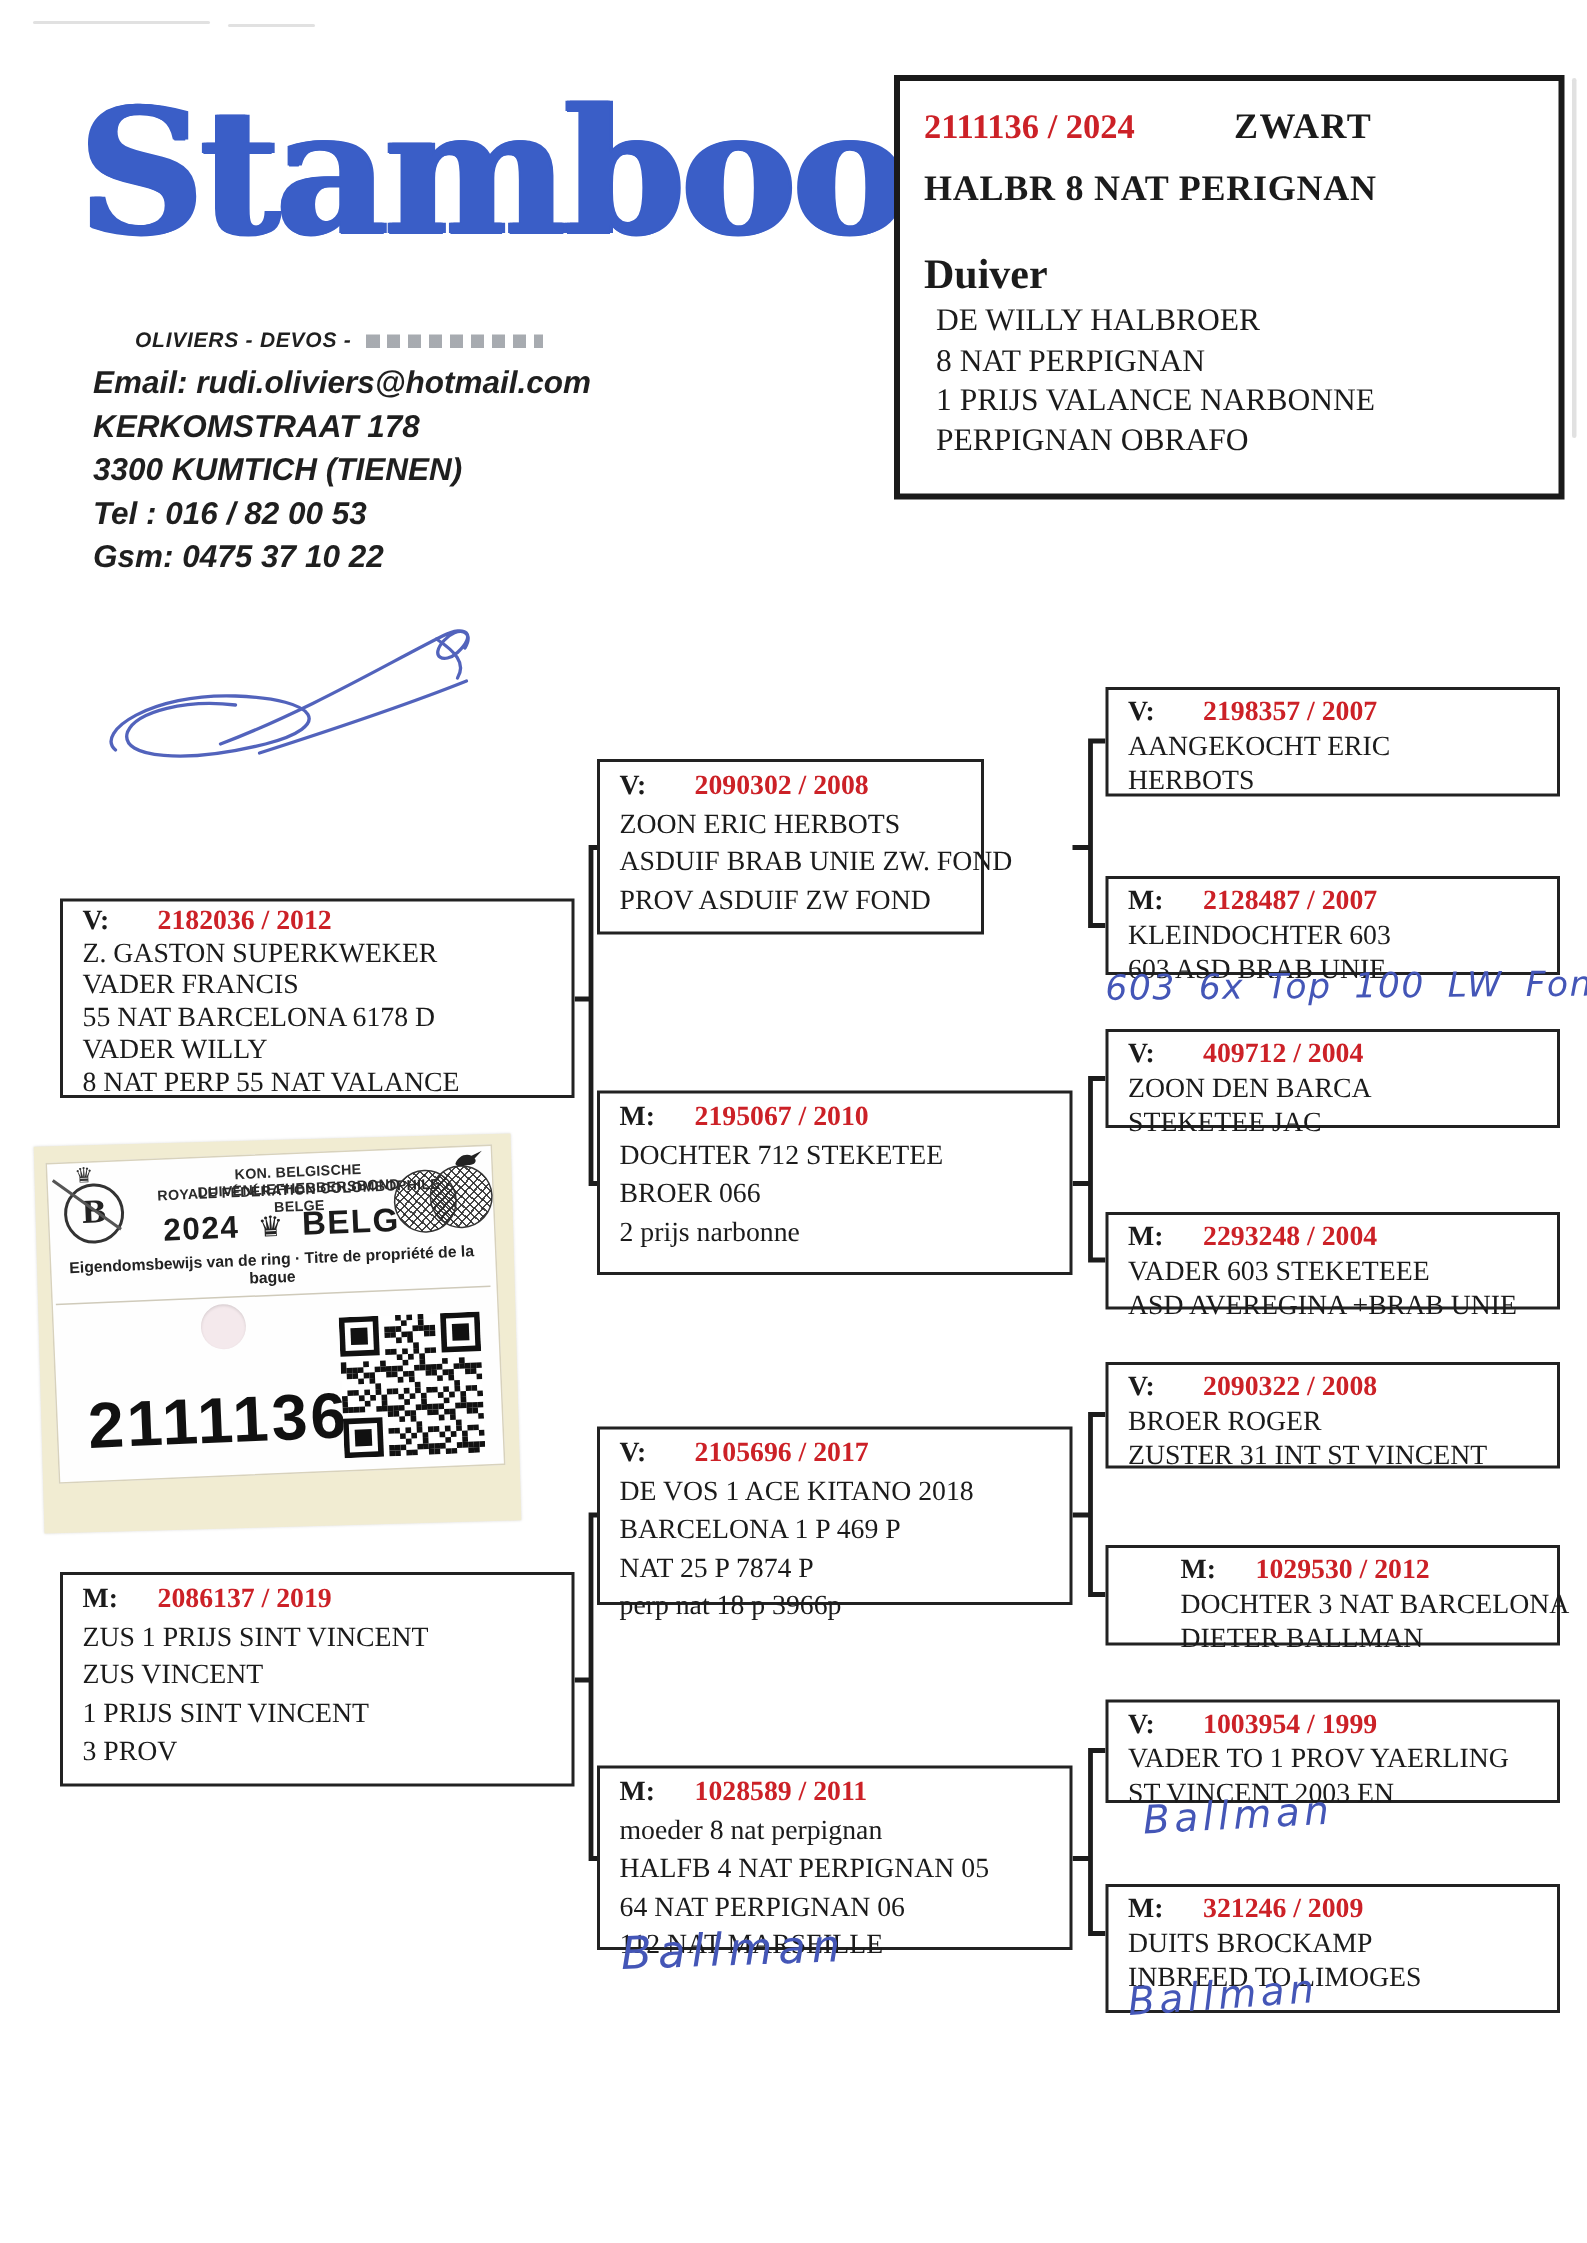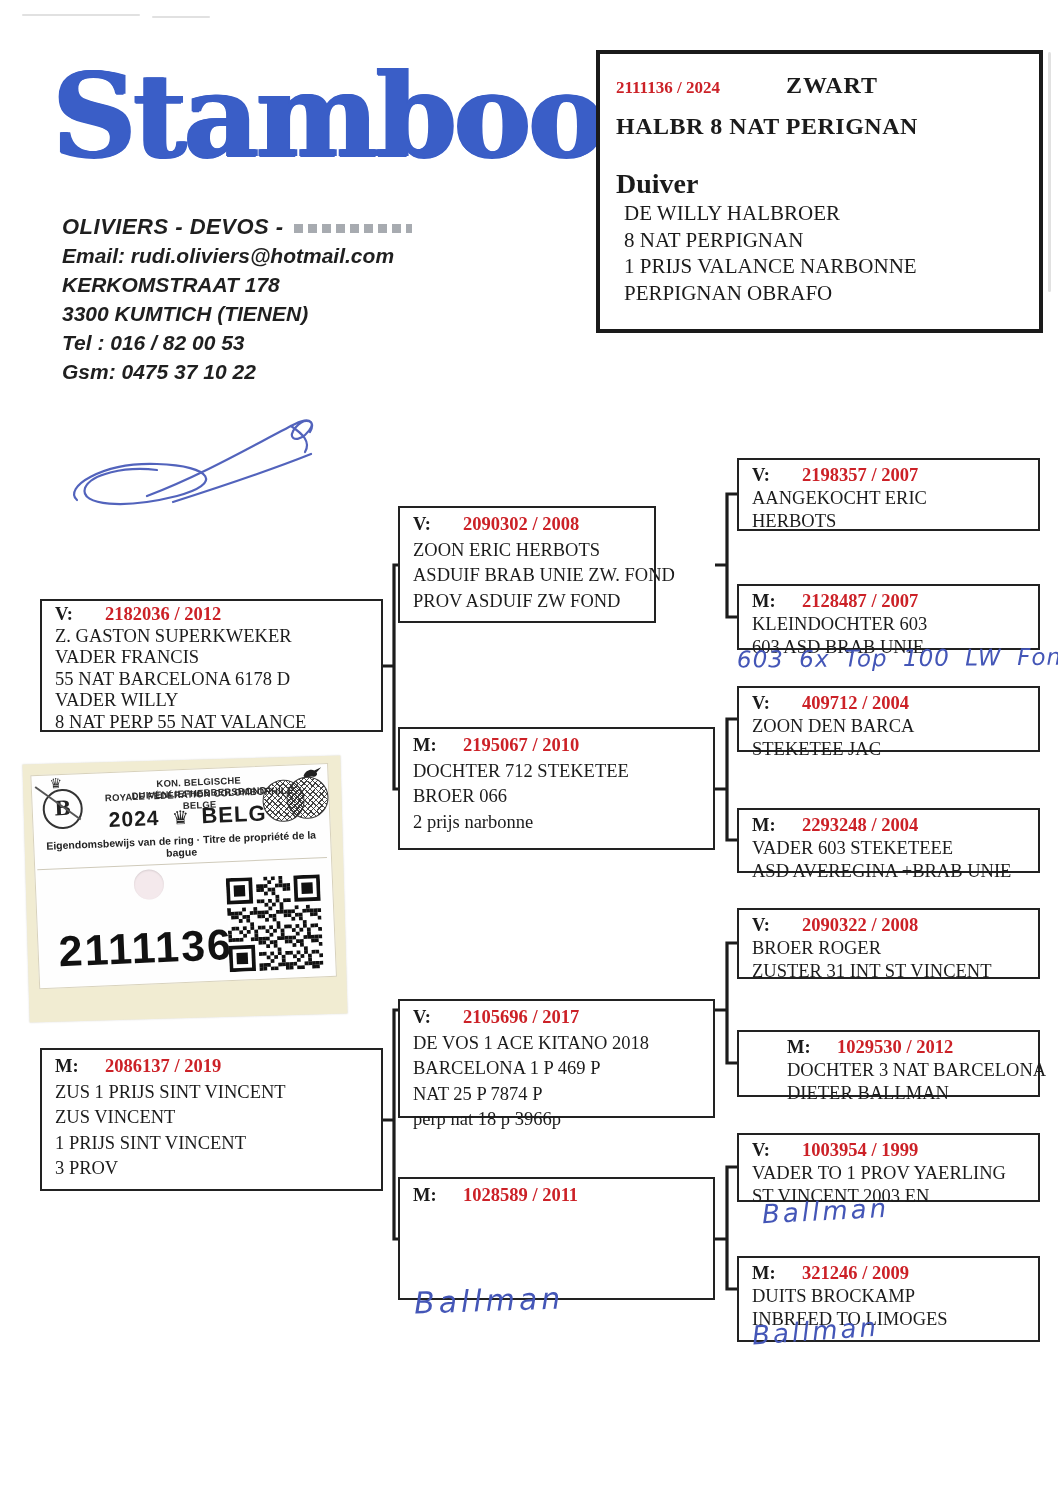--- a/index.html
+++ b/index.html
@@ -10,29 +10,29 @@
   .streak{position:absolute;background:#c9c9c9;opacity:.55;border-radius:2px;}
 
   
   .brand-title{position:absolute;left:52px;top:40px;width:540px;
     font-family:"DejaVu Serif",serif;font-weight:bold;font-size:116px;line-height:150px;
     color:#3a5ec7;letter-spacing:-3px;
     text-shadow:2px 0 0 #3a5ec7,-1px 0 0 #3a5ec7,0 1px 0 #3a5ec7;}
   .contact{position:absolute;left:62px;top:212px;width:480px;
     font-family:"Liberation Sans","DejaVu Sans",sans-serif;font-style:italic;font-weight:bold;
     font-size:21px;line-height:29px;color:#1f1f1f;}
-  .contact .loft{font-size:22px;letter-spacing:.5px;white-space:nowrap;}
+  .contact .loft{font-size:14px;letter-spacing:.5px;white-space:nowrap;margin-left:28px;}
   .smudge{display:inline-block;width:118px;height:9px;margin-left:10px;vertical-align:middle;opacity:.75;
     background:repeating-linear-gradient(90deg,#8a8f96 0 9px,transparent 9px 14px);}
 
   
   .bird-card{position:absolute;left:596px;top:50px;width:447px;height:283px;
     border:4px solid #1a1a1a;background:#fff;box-sizing:border-box;padding:18px 16px 0 16px;}
   .bird-card .row1{white-space:nowrap;margin-bottom:14px;}
-  .ring-red{color:#cc2127;font-weight:bold;font-size:17px;}
+  .ring-red{color:#cc2127;font-weight:bold;font-size:23px;}
   .bird-color{font-weight:bold;font-size:24px;margin-left:62px;letter-spacing:1px;}
   .bird-headline{font-weight:bold;font-size:24px;letter-spacing:.5px;margin-bottom:28px;white-space:nowrap;}
   .bird-sex{font-weight:bold;font-size:28px;}
   .bird-lines{font-size:21px;line-height:26.5px;padding-left:8px;}
 
   
   .sig{position:absolute;left:55px;top:382px;}
 
   
   .pbox{position:absolute;background:#fff;border:2px solid #222;box-sizing:border-box;
@@ -168,31 +168,37 @@
       </div>
   </div>
   <div class="pbox" style="left:398px;top:727px;width:317px;height:123px;">
     <div><span class="plabel">M:</span><span class="pring">2195067 / 2010</span></div>
     <div>
         <div class="pline">DOCHTER 712 STEKETEE</div>
         <div class="pline">BROER 066</div>
         <div class="pline">2 prijs narbonne</div>
       </div>
   </div>
-  <div class="pbox" style="left:398px;top:951px;width:317px;height:119px;margin-top:48px;">
+  <div class="pbox" style="left:398px;top:951px;width:317px;height:119px;">
     <div><span class="plabel">V:</span><span class="pring">2105696 / 2017</span></div>
     <div>
         <div class="pline">DE VOS 1 ACE KITANO 2018</div>
         <div class="pline">BARCELONA 1 P 469 P</div>
         <div class="pline">NAT 25 P 7874 P</div>
         <div class="pline">perp nat 18 p 3966p</div>
       </div>
   </div>
   <div class="pbox" style="left:398px;top:1177px;width:317px;height:123px;">
     <div><span class="plabel">M:</span><span class="pring">1028589 / 2011</span></div>
+    <div>
+        <div class="pline">moeder 8 nat perpignan</div>
+        <div class="pline">HALFB 4 NAT PERPIGNAN 05</div>
+        <div class="pline">64 NAT PERPIGNAN 06</div>
+        <div class="pline">112 NAT MARSEILLE</div>
+      </div>
   </div>
 
   <div class="pbox g3" style="left:737px;top:458px;width:303px;height:73px;">
     <div><span class="plabel">V:</span><span class="pring">2198357 / 2007</span></div>
     <div>
         <div class="pline">AANGEKOCHT ERIC</div>
         <div class="pline">HERBOTS</div>
       </div>
   </div>
   <div class="pbox g3" style="left:737px;top:584px;width:303px;height:66px;">

